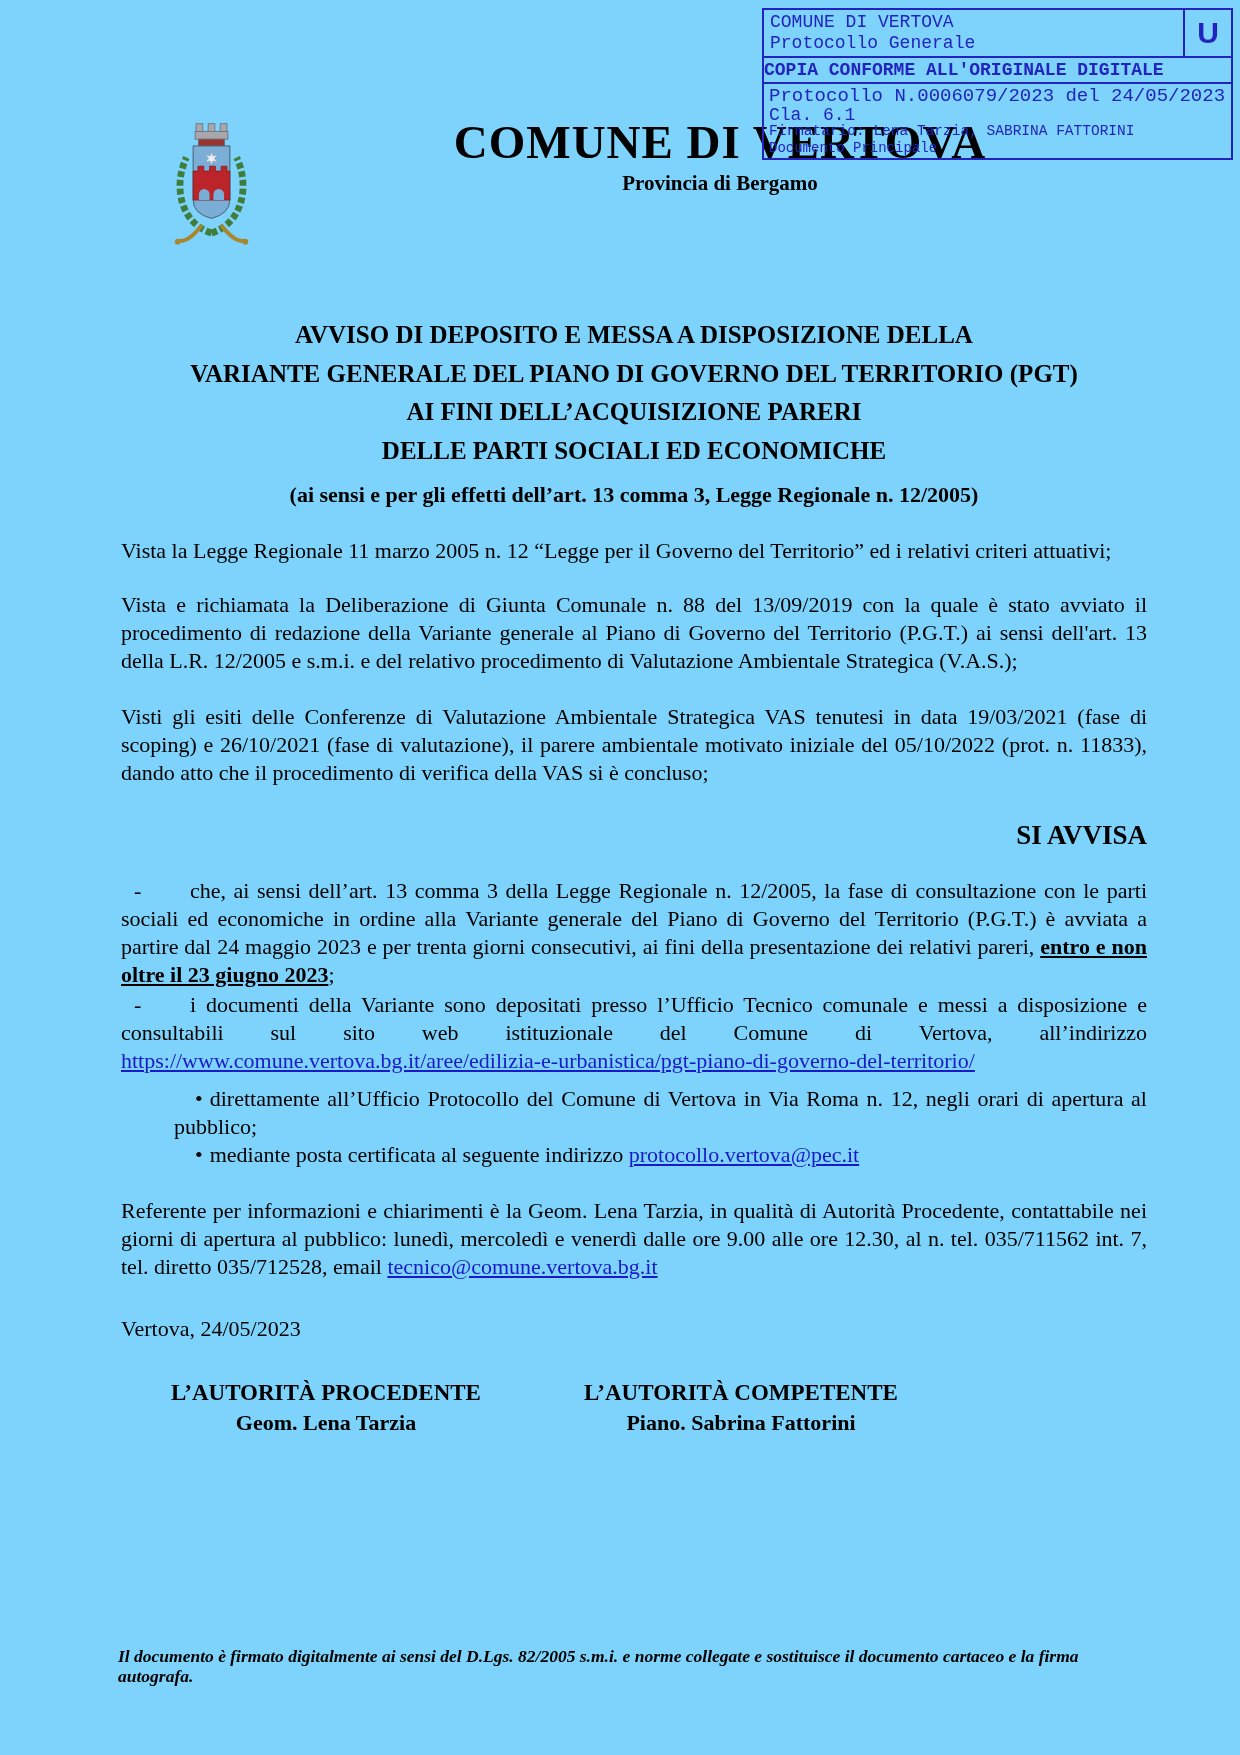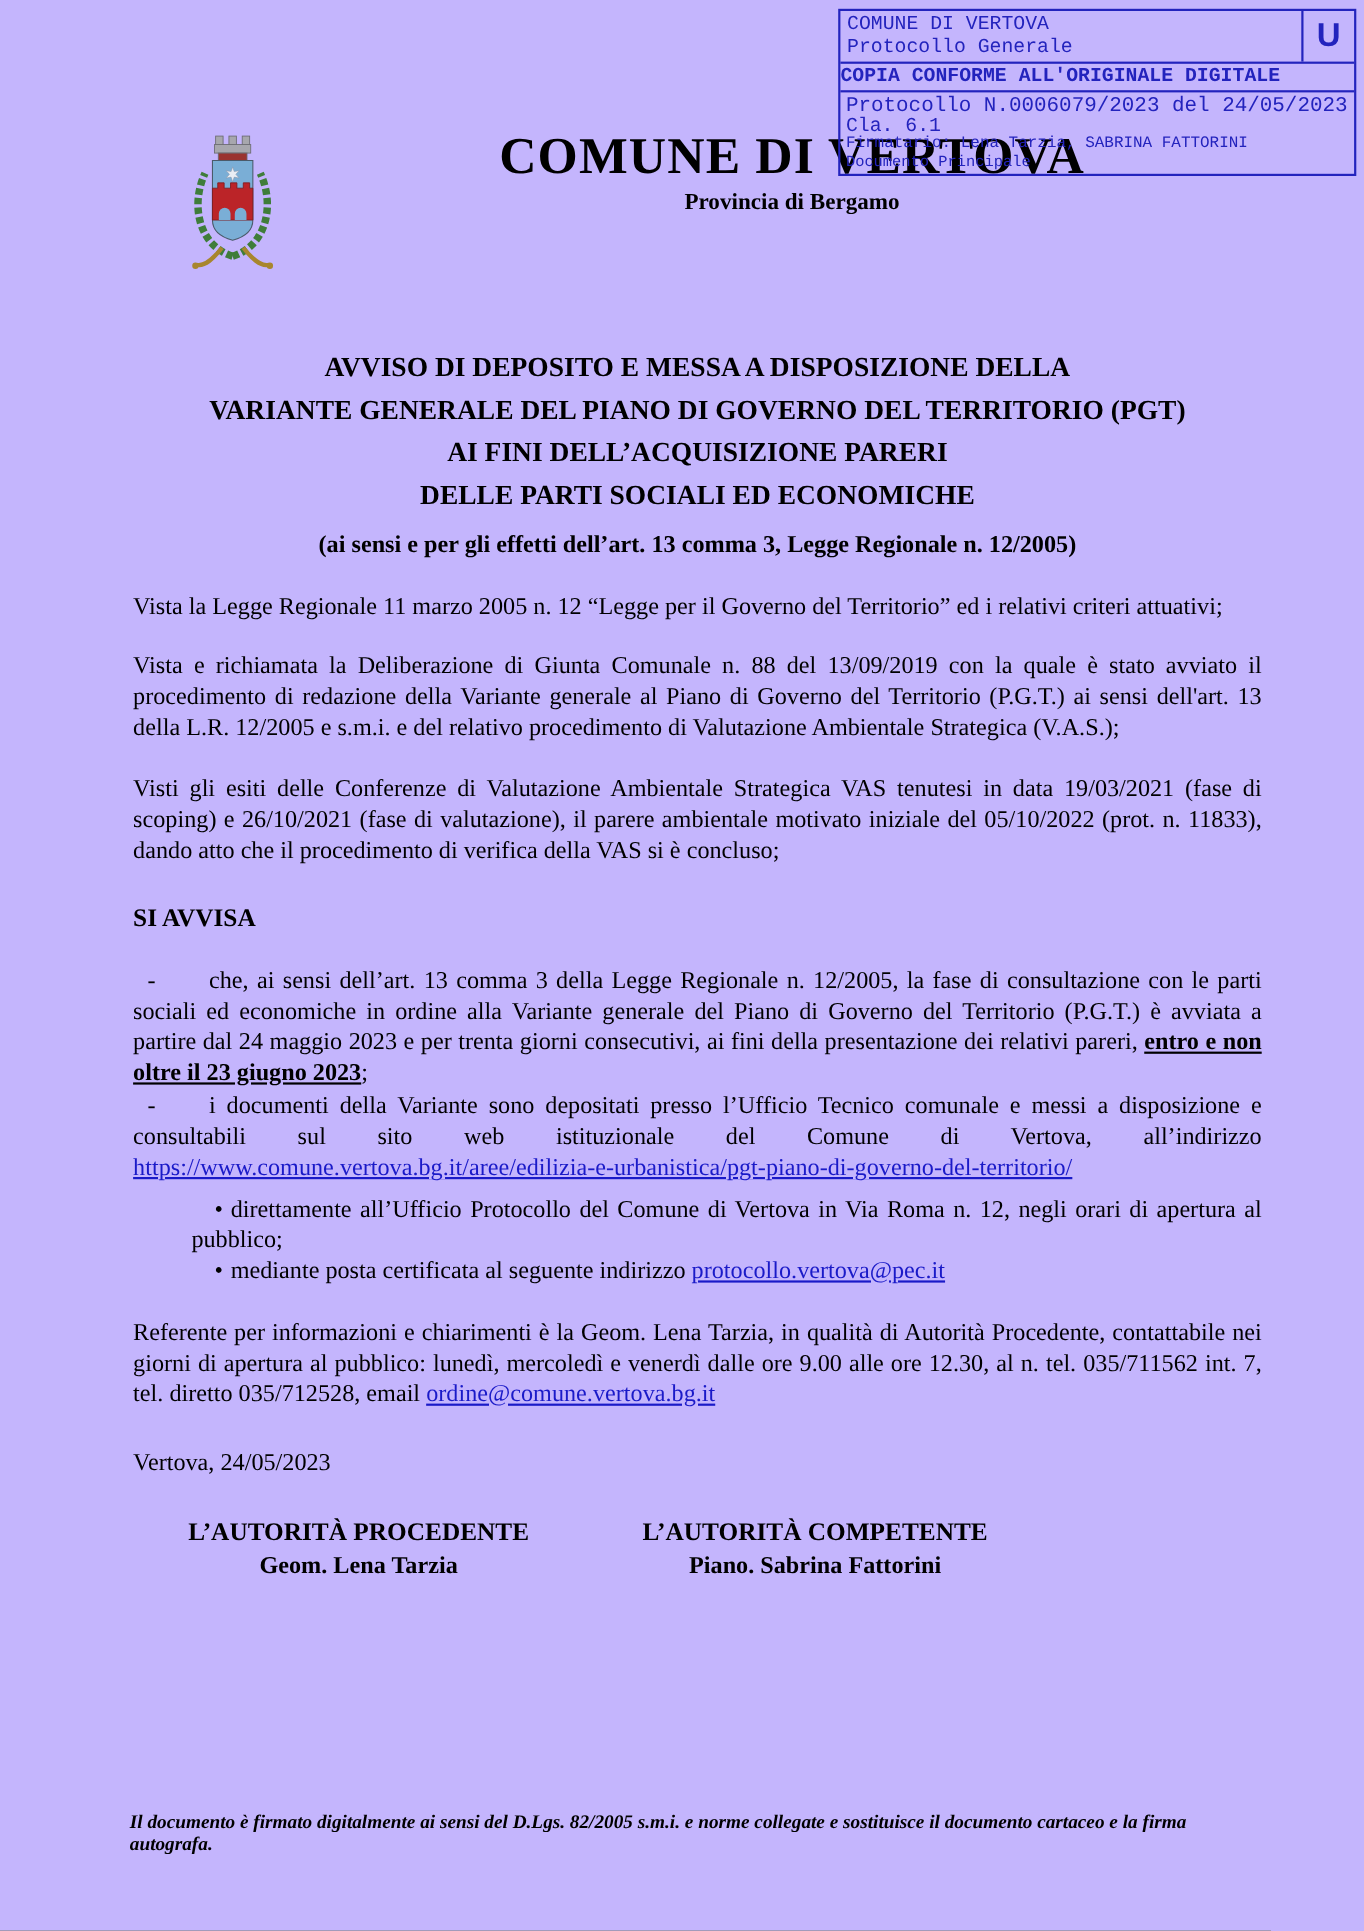--- a/index.html
+++ b/index.html
@@ -1,20 +1,20 @@
 <!DOCTYPE html>
 <html lang="it" style="--stamp-blue: #2323bd; --link-blue: #1a1ac8;"><head>
 <meta charset="utf-8">
 <style>
   html,body{margin:0;padding:0;background:#888;}
   .page{
     position:relative;
     width:1240px;height:1755px;
     margin:0 auto;
-    background:#c4b5fd;
+    background:#7dd3fc;
     font-family:"Liberation Serif", serif;
     color:#000;
     overflow:hidden;
   }
   
   .stamp{
     position:absolute; top:8px; left:762px; width:471px;
     box-sizing:border-box;
     border:2px solid var(--stamp-blue);
     color:var(--stamp-blue);
@@ -53,21 +53,21 @@
   .muni{font-size:47px; font-weight:bold; line-height:52px; letter-spacing:1px; white-space:nowrap;}
   .prov{font-size:21px; font-weight:bold; line-height:26px; margin-top:2px;}
   
   .content{position:absolute; top:316px; left:121px; width:1026px; font-size:22px; line-height:28px;}
   .notice-title{font-weight:bold; font-size:25px; line-height:38.5px; text-align:center;}
   .notice-subtitle{font-size:22px; margin-top:6px;}
   .para{margin:0;}
   .j{text-align:justify;}
   .mt2{margin-top:2px;} .mt10{margin-top:10px;} .mt12{margin-top:12px;}
   .mt22{margin-top:22px;} .mt26{margin-top:26px;} .mt28{margin-top:28px;} .mt34{margin-top:34px;}
-  .si-avvisa{margin:34px 0 0 0; font-weight:bold; font-size:23px; text-align:left;}
+  .si-avvisa{margin:34px 0 0 0; font-weight:bold; font-size:27px; text-align:right;}
   .dash{display:inline-block; width:69px; padding-left:13px; box-sizing:border-box;}
   .bullet{margin-left:53px; text-indent:21px;}
   .bmark{padding-right:7px;}
   .deadline{font-weight:bold; text-decoration:underline;}
   a.link{color:var(--link-blue); text-decoration:underline;}
   .signatures{display:flex; margin-top:34px;}
   .sig-col{width:410px; text-align:center;}
   .sig-col + .sig-col{width:420px;}
   .sig-role{font-size:23px; font-weight:bold; line-height:32px;}
   .sig-name{font-size:22px; font-weight:bold; line-height:28px;}
@@ -152,21 +152,21 @@
 
     <p class="para j mt28"><span class="dash">-</span><span>che, ai sensi dell’art. 13 comma 3 della Legge Regionale n. 12/2005, la fase di consultazione con le parti sociali ed economiche in ordine alla Variante generale del Piano di Governo del Territorio (P.G.T.) è avviata a partire dal 24 maggio 2023 e per trenta giorni consecutivi, ai fini della presentazione dei relativi pareri, </span><span class="deadline">entro e non oltre il 23 giugno 2023</span><span>;</span></p>
 
     <p class="para j mt2"><span class="dash">-</span><span>i documenti della Variante sono depositati presso l’Ufficio Tecnico comunale e messi a disposizione e consultabili sul sito web istituzionale del Comune di Vertova, all’indirizzo </span><a class="link" href="#">https://www.comune.vertova.bg.it/aree/edilizia-e-urbanistica/pgt-piano-di-governo-del-territorio/</a></p>
 
 
     <p class="para j bullet mt10"><span class="bmark">•</span><span>direttamente all’Ufficio Protocollo del Comune di Vertova in Via Roma n. 12, negli orari di apertura al pubblico;</span></p>
 
     <p class="para j bullet"><span class="bmark">•</span><span>mediante posta certificata al seguente indirizzo </span><a class="link" href="#">protocollo.vertova@pec.it</a></p>
 
-    <p class="para j mt28"><span>Referente per informazioni e chiarimenti è la Geom. Lena Tarzia, in qualità di Autorità Procedente, contattabile nei giorni di apertura al pubblico: lunedì, mercoledì e venerdì dalle ore 9.00 alle ore 12.30, al n. tel. 035/711562 int. 7, tel. diretto 035/712528, email </span><a class="link" href="#">ordine@comune.vertova.bg.it</a></p>
+    <p class="para j mt28"><span>Referente per informazioni e chiarimenti è la Geom. Lena Tarzia, in qualità di Autorità Procedente, contattabile nei giorni di apertura al pubblico: lunedì, mercoledì e venerdì dalle ore 9.00 alle ore 12.30, al n. tel. 035/711562 int. 7, tel. diretto 035/712528, email </span><a class="link" href="#">tecnico@comune.vertova.bg.it</a></p>
 
     <p class="para mt34">Vertova, 24/05/2023</p>
 
     <div class="signatures">
       <div class="sig-col">
         <div class="sig-role">L’AUTORITÀ PROCEDENTE</div>
         <div class="sig-name">Geom. Lena Tarzia</div>
       </div>
       <div class="sig-col">
         <div class="sig-role">L’AUTORITÀ COMPETENTE</div>

